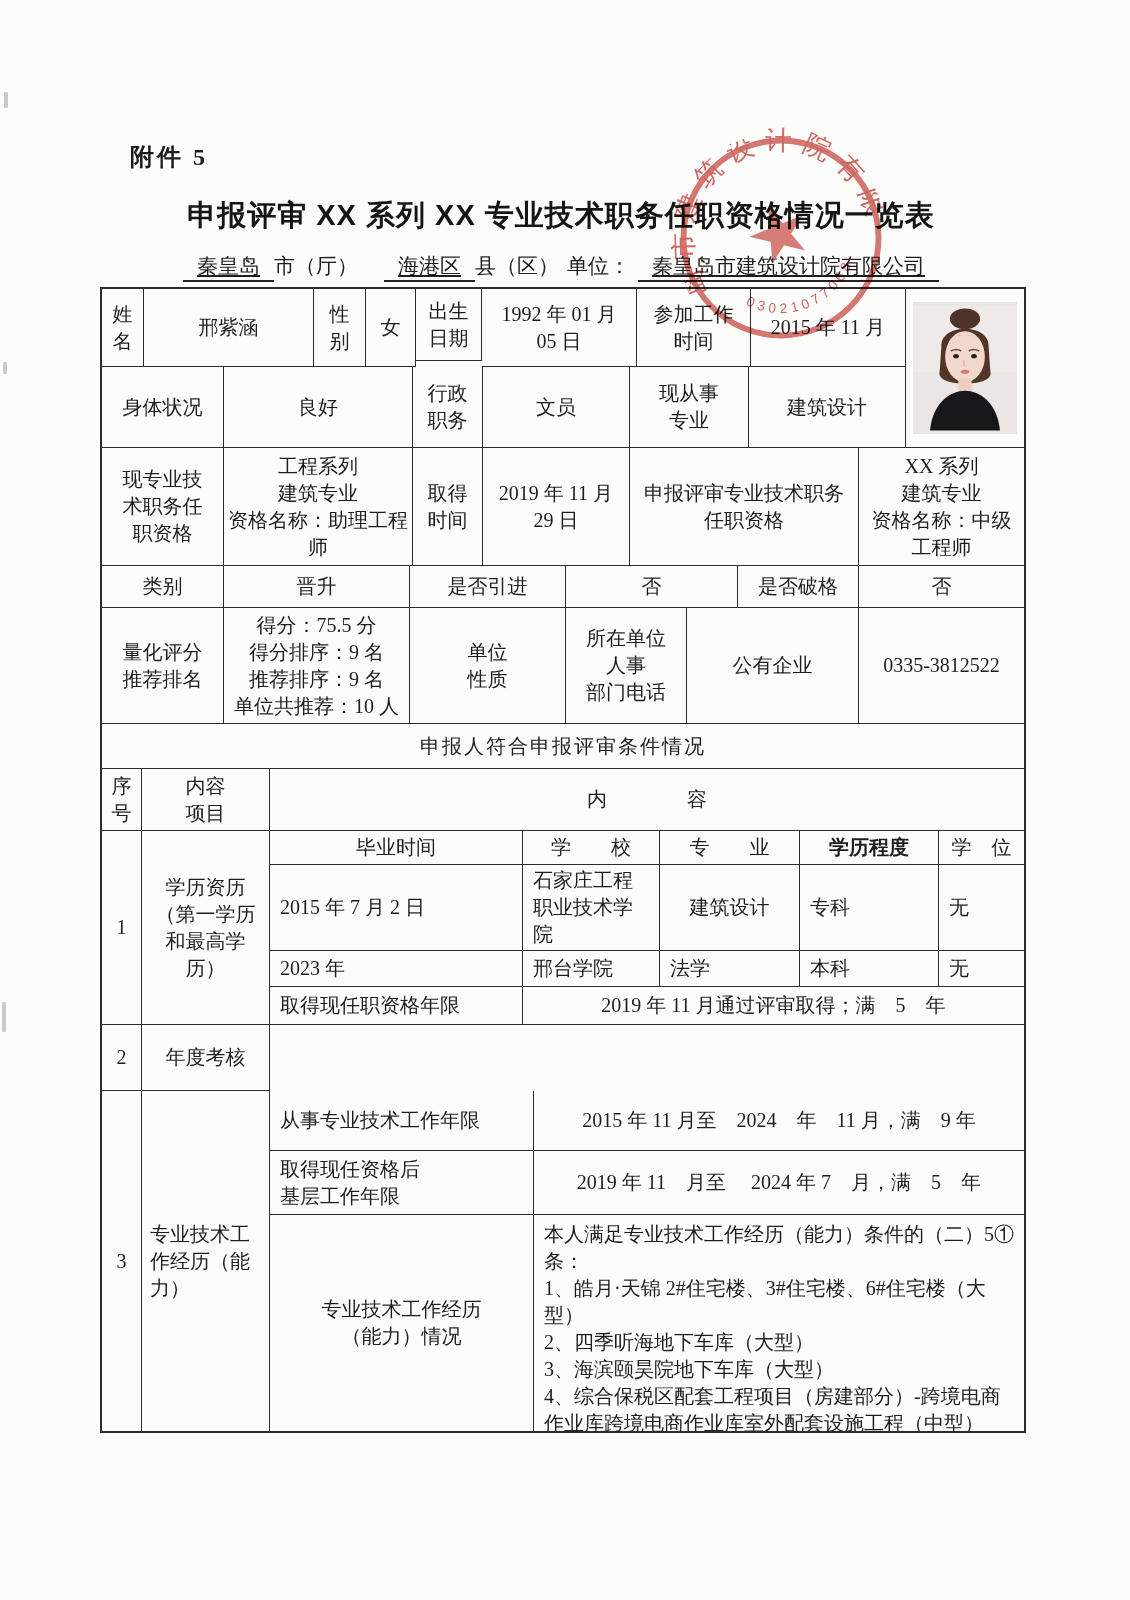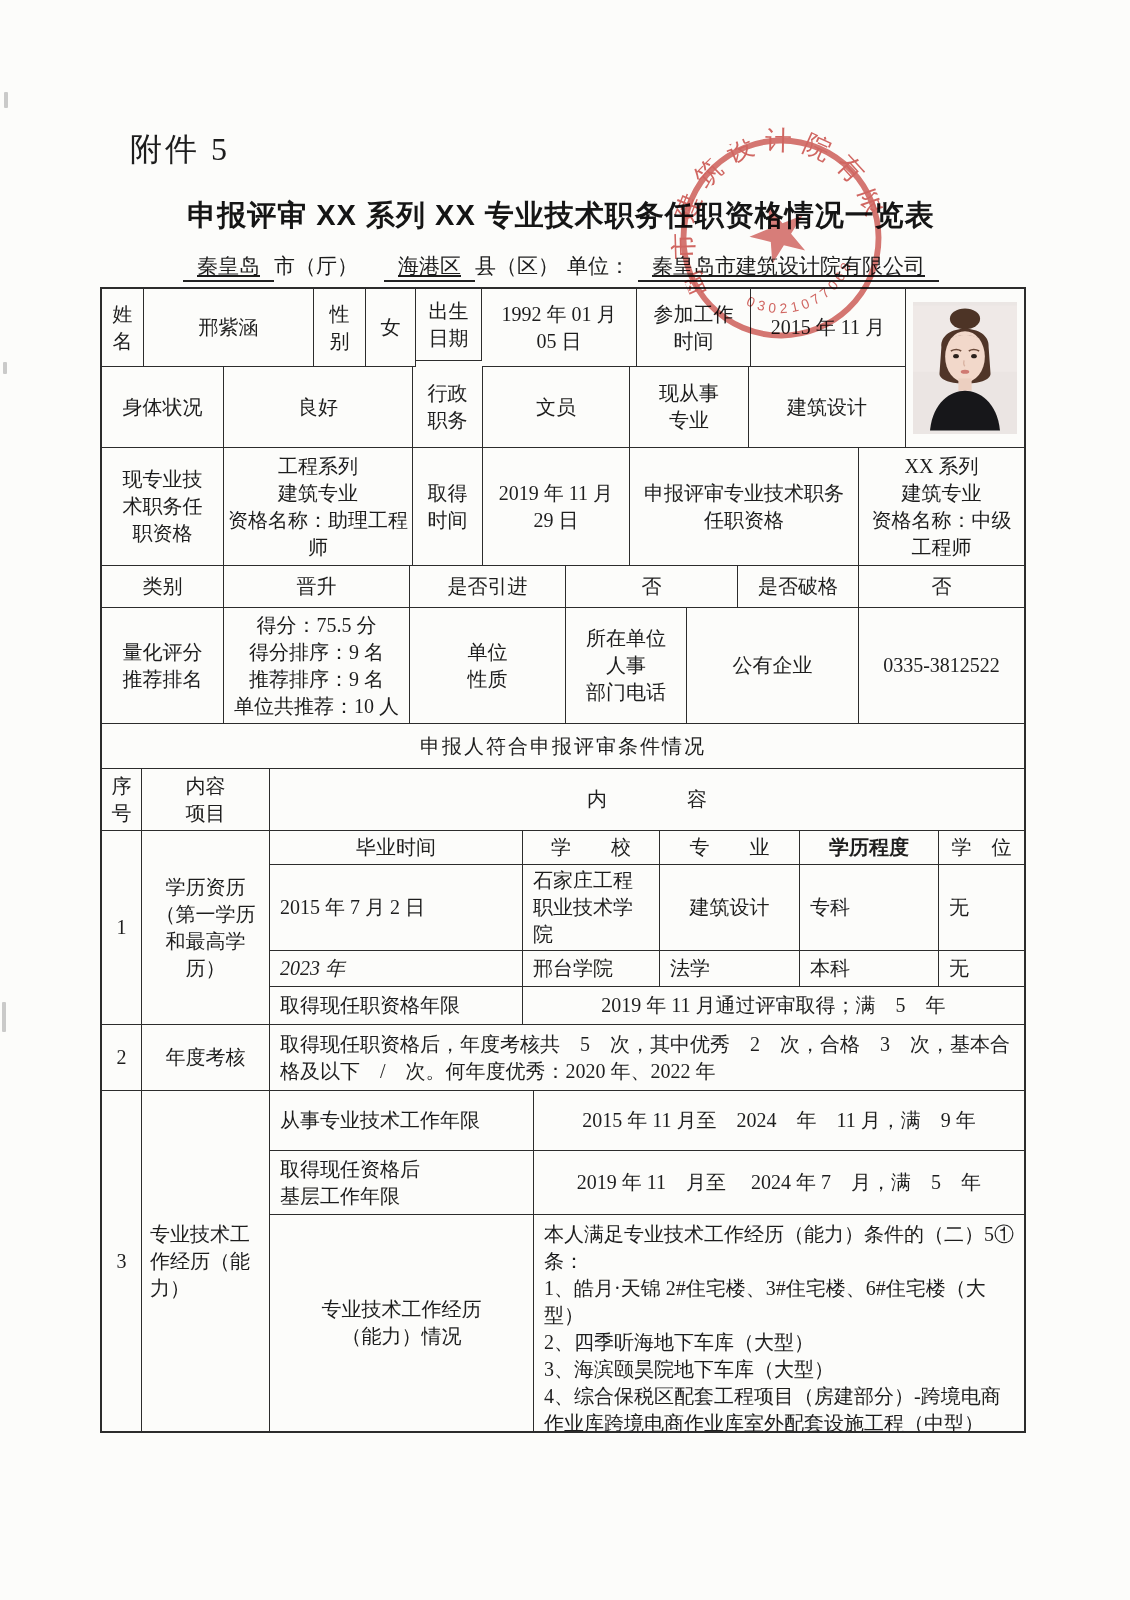--- a/index.html
+++ b/index.html
@@ -5,22 +5,22 @@
   html,body { margin:0; padding:0; background:#e9e9e7; }
   .page {
     position:relative; width:1130px; height:1600px; margin:0 auto;
     background:#fcfcfa; overflow:hidden;
     font-family:"Liberation Serif", serif; color:#1d1d1d;
   }
   
   .scan-mark { position:absolute; background:#8f8f8d; opacity:.45; border-radius:1px; }
 
   .attachment {
-    position:absolute; left:130px; top:128px;
-    font-size:32px; font-weight:400; letter-spacing:3px;
+    position:absolute; left:130px; top:141px;
+    font-size:24px; font-weight:700; letter-spacing:3px;
   }
   .doc-title {
     position:absolute; left:0; top:196px; width:1122px; text-align:center;
     font-family:"Liberation Sans", sans-serif;
     font-size:29px; font-weight:bold; letter-spacing:1px; color:#151515;
   }
   .header-line {
     position:absolute; left:0; top:252px; width:1122px; text-align:center;
     font-size:21px; white-space:nowrap;
   }
@@ -197,37 +197,36 @@
         <div class="row" style="height:86px;">
           <div class="c l" style="width:253px;height:86px;">2015 年 7 月 2 日</div>
           <div class="c l" style="width:137px;height:86px;">石家庄工程
 职业技术学
 院</div>
           <div class="c" style="width:140px;height:86px;">建筑设计</div>
           <div class="c l" style="width:139px;height:86px;">专科</div>
           <div class="c l last" style="width:85px;height:86px;">无</div>
         </div>
         <div class="row" style="height:36px;">
-          <div class="c l" style="width:253px;height:36px;font-style:italic;">2023 年</div>
+          <div class="c l" style="width:253px;height:36px;">2023 年</div>
           <div class="c l" style="width:137px;height:36px;">邢台学院</div>
           <div class="c l" style="width:140px;height:36px;">法学</div>
           <div class="c l" style="width:139px;height:36px;">本科</div>
           <div class="c l last" style="width:85px;height:36px;">无</div>
         </div>
         <div class="row" style="height:38px;">
           <div class="c l" style="width:253px;height:38px;">取得现任职资格年限</div>
           <div class="c last" style="width:501px;height:38px;">2019 年 11 月通过评审取得；满　5　年</div>
         </div>
       </div>
     </div>
 
     <div class="grp">
       <div class="c" style="width:40px;height:66px;">2</div>
       <div class="c" style="width:128px;height:66px;">年度考核</div>
-      <div class="c l last" style="width:754px;height:66px;padding-right:10px;">取得现任职资格后，年度考核共　5　次，其中优秀　2　次，合格　3　次，基本合格及以下　/　次。何年度优秀：2020 年、2022 年</div>
     </div>
 
     <div class="grp">
       <div class="c nb" style="width:40px;height:340px;">3</div>
       <div class="c nb l" style="width:128px;height:340px;padding:2px 8px;">专业技术工作经历（能力）</div>
       <div class="stack" style="width:754px;">
         <div class="row" style="height:60px;">
           <div class="c l" style="width:264px;height:60px;">从事专业技术工作年限</div>
           <div class="c last" style="width:490px;height:60px;">2015 年 11 月至　2024　年　11 月，满　9 年</div>
         </div>

